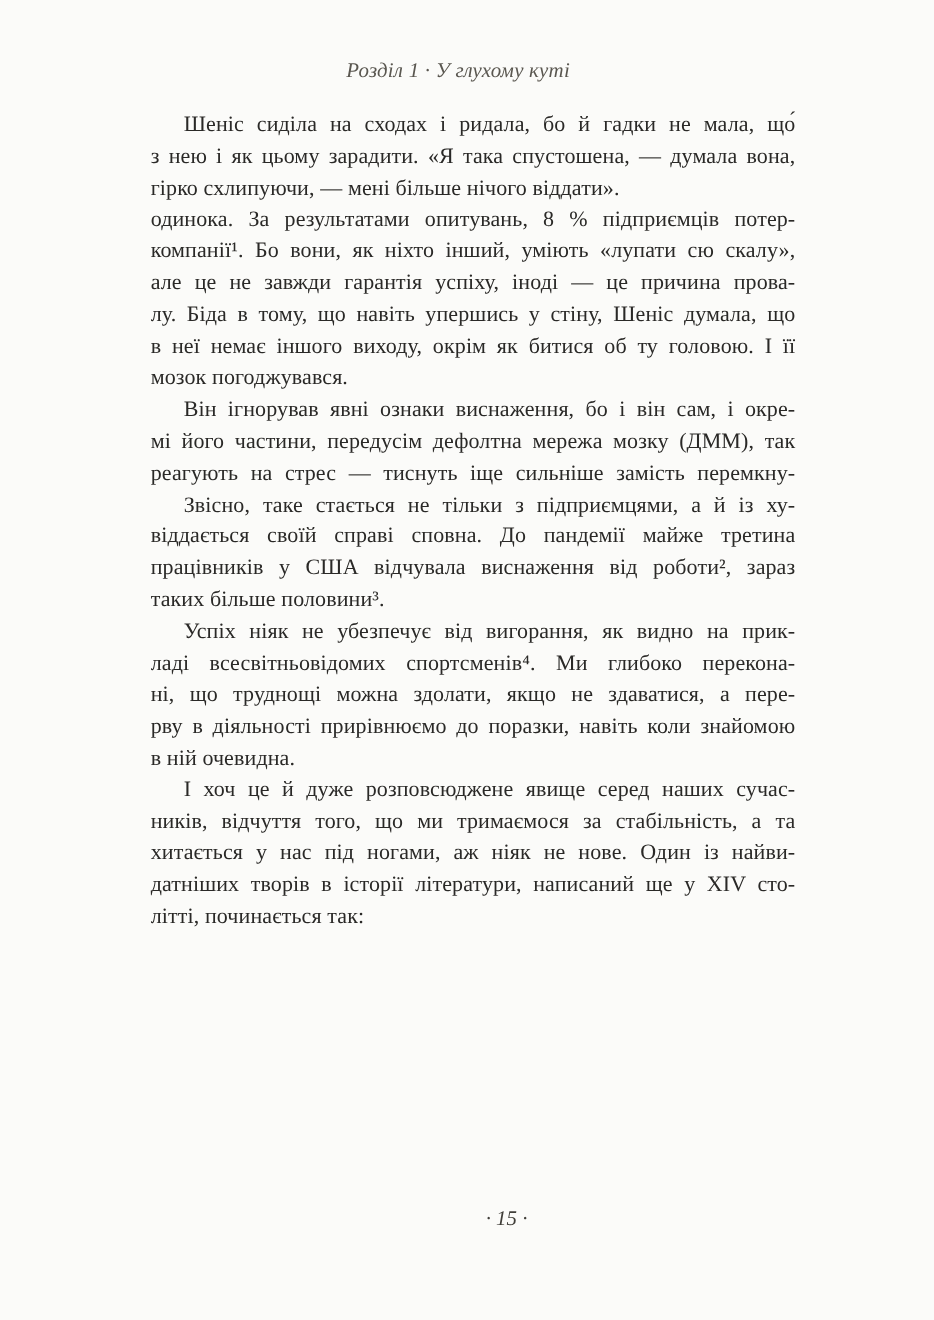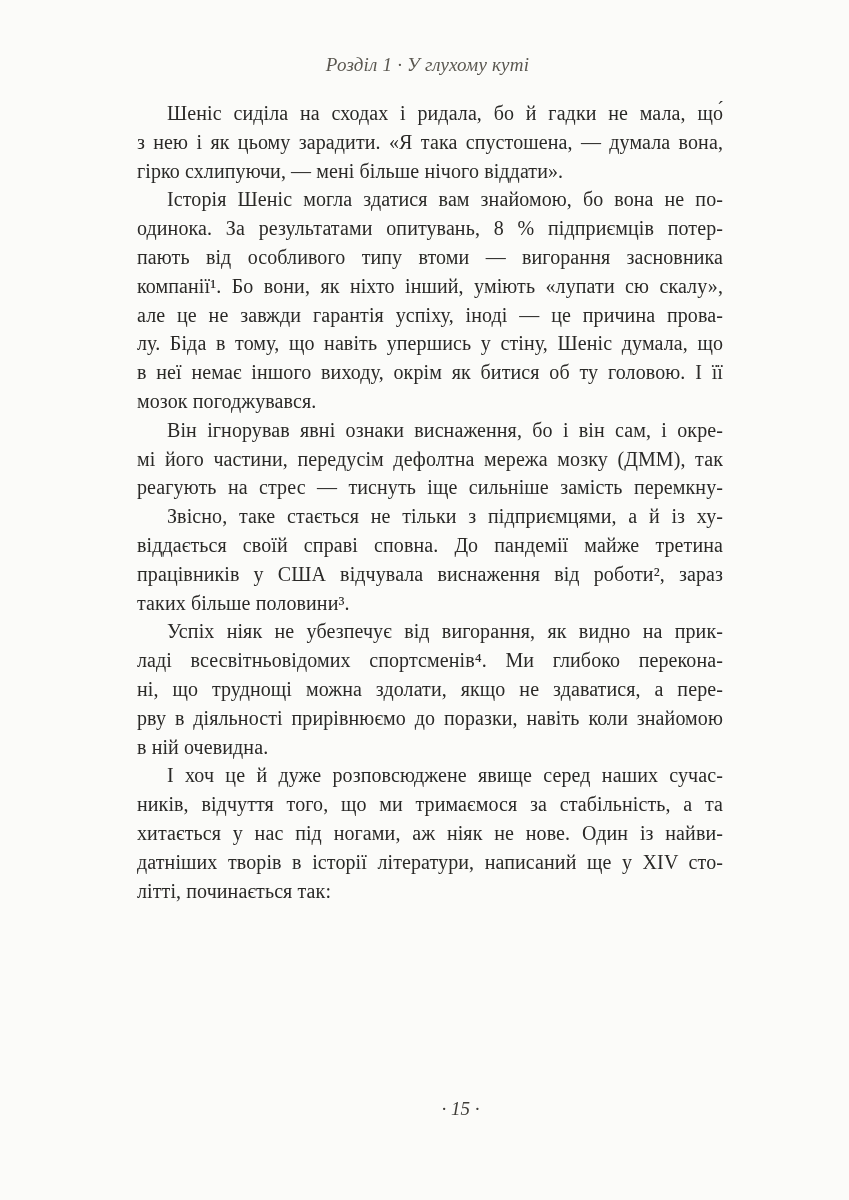--- a/index.html
+++ b/index.html
@@ -11,21 +11,21 @@
     height: 1200px;
     position: relative;
     background: #fbfbf9;
     font-family: "Liberation Serif", "DejaVu Serif", serif;
     color: #2a2927;
     overflow: hidden;
   }
   .running-header {
     position: absolute;
     top: 54px;
-    left: 15px;
+    left: 4px;
     width: 825px;
     text-align: center;
     font-style: italic;
     font-size: 19px;
     letter-spacing: 0.2px;
     color: #5a5750;
   }
   .text-block {
     position: absolute;
     top: 99px;
@@ -67,23 +67,21 @@
 
 <div class="running-header">Розділ 1 · У глухому куті</div>
 
 <div class="text-block">
     <div class="paragraph">
       <div class="line first-indented">Шеніс сиділа на сходах і ридала, бо й гадки не мала, що́</div>
       <div class="line">з нею і як цьому зарадити. «Я така спустошена, — думала вона,</div>
       <div class="line last">гірко схлипуючи, — мені більше нічого віддати».</div>
     </div>
     <div class="paragraph">
-      <div class="line first-indented">Історія Шеніс могла здатися вам знайомою, бо вона не по-</div>
       <div class="line">одинока. За результатами опитувань, 8 % підприємців потер-</div>
-      <div class="line">пають від особливого типу втоми — вигорання засновника</div>
       <div class="line">компанії¹. Бо вони, як ніхто інший, уміють «лупати сю скалу»,</div>
       <div class="line">але це не завжди гарантія успіху, іноді — це причина прова-</div>
       <div class="line">лу. Біда в тому, що навіть упершись у стіну, Шеніс думала, що</div>
       <div class="line">в неї немає іншого виходу, окрім як битися об ту головою. І її</div>
       <div class="line last">мозок погоджувався.</div>
     </div>
     <div class="paragraph">
       <div class="line first-indented">Він ігнорував явні ознаки виснаження, бо і він сам, і окре-</div>
       <div class="line">мі його частини, передусім дефолтна мережа мозку (ДММ), так</div>
       <div class="line">реагують на стрес — тиснуть іще сильніше замість перемкну-</div>

